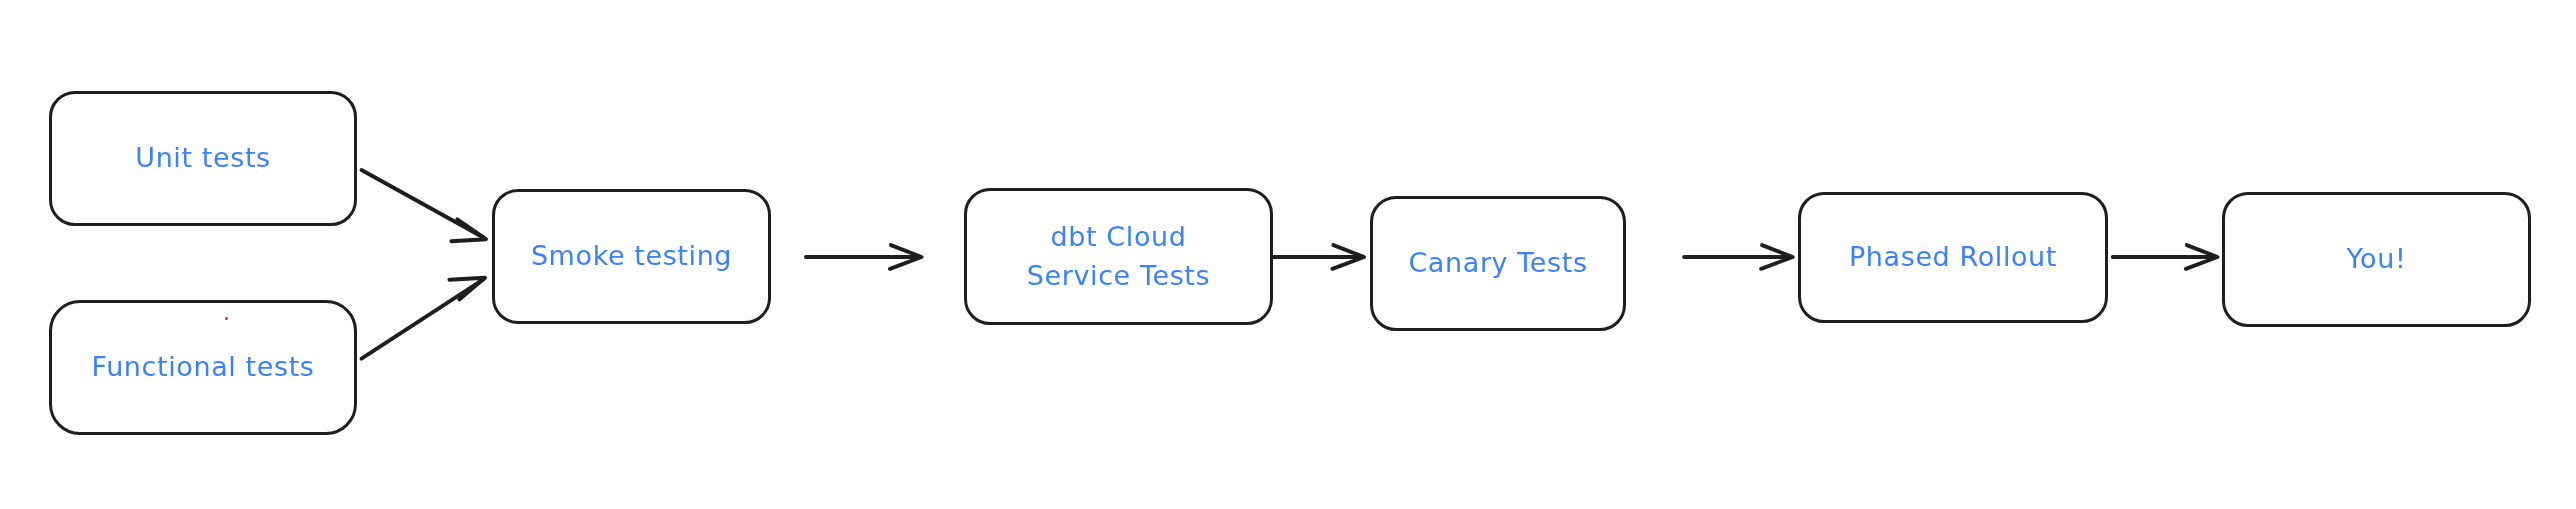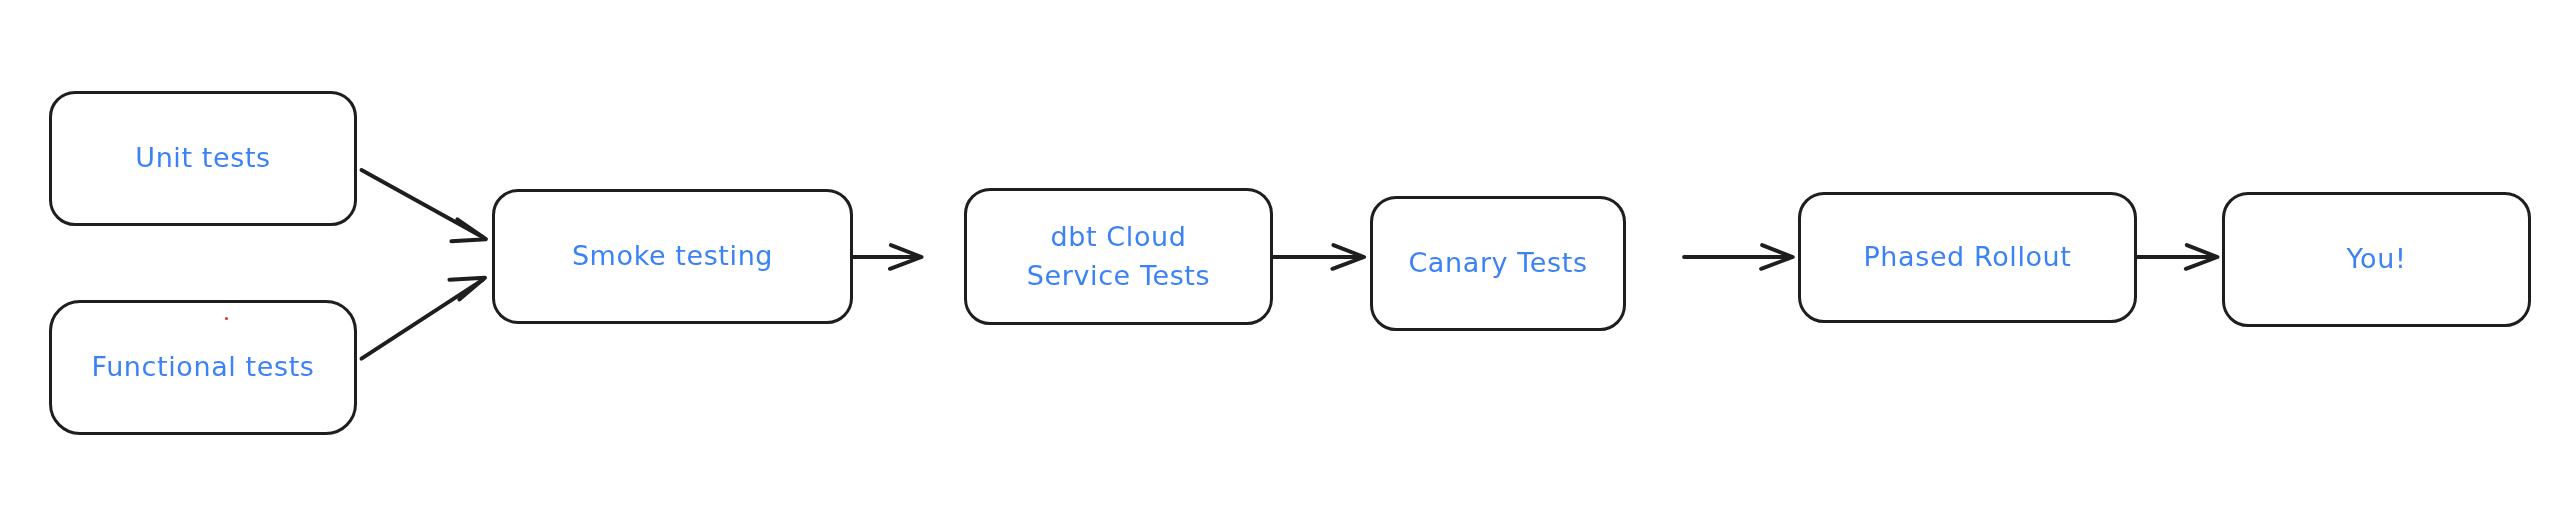--- a/index.html
+++ b/index.html
@@ -96,34 +96,34 @@
   </svg>
 
   <div class="node" style="left:49px; top:91px; width:308px; height:135px;">
     <span class="node-label">Unit tests</span>
   </div>
 
   <div class="node" style="left:49px; top:300px; width:308px; height:135px;border-radius:31px;">
     <span class="node-label">Functional tests</span>
   </div>
 
-  <div class="node" style="left:492px; top:189px; width:361px; height:135px;">
+  <div class="node" style="left:492px; top:189px; width:279px; height:135px;">
     <span class="node-label">Smoke testing</span>
   </div>
 
   <div class="node" style="left:926px; top:188px; width:309px; height:137px;margin-left:38px;">
     <span class="node-label">dbt Cloud
 Service Tests</span>
   </div>
 
   <div class="node" style="left:1370px; top:196px; width:256px; height:135px;">
     <span class="node-label">Canary Tests</span>
   </div>
 
-  <div class="node" style="left:1798px; top:192px; width:339px; height:131px;">
+  <div class="node" style="left:1798px; top:192px; width:310px; height:131px;">
     <span class="node-label">Phased Rollout</span>
   </div>
 
   <div class="node" style="left:2222px; top:192px; width:309px; height:135px;">
     <span class="node-label">You!</span>
   </div>
 
   <div class="speck" style="left:225px; top:317px;"></div>
 
 </div>

